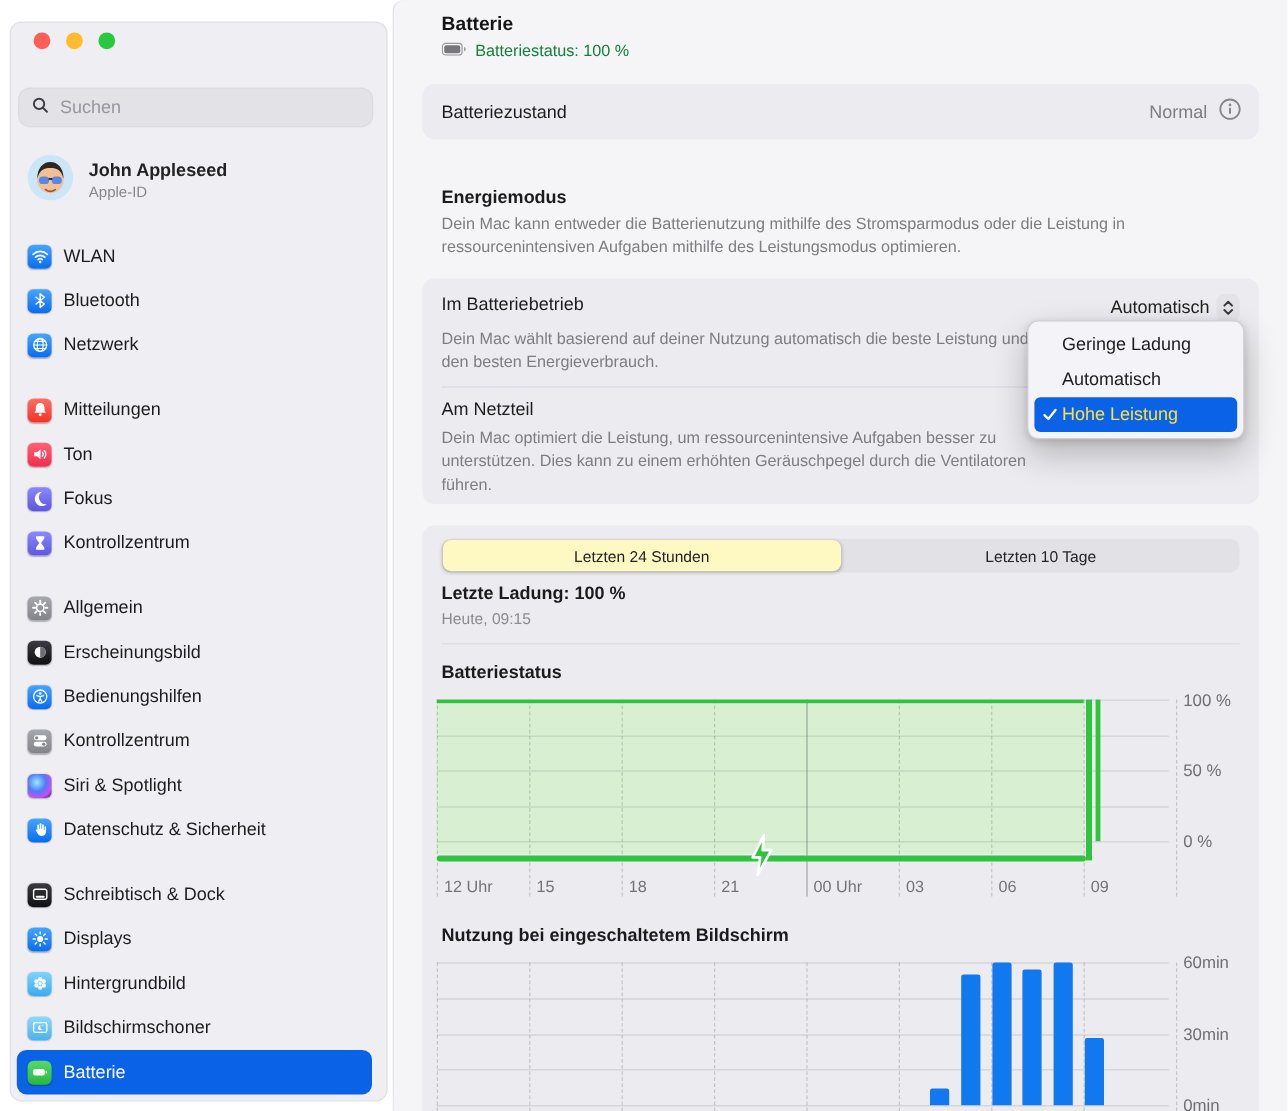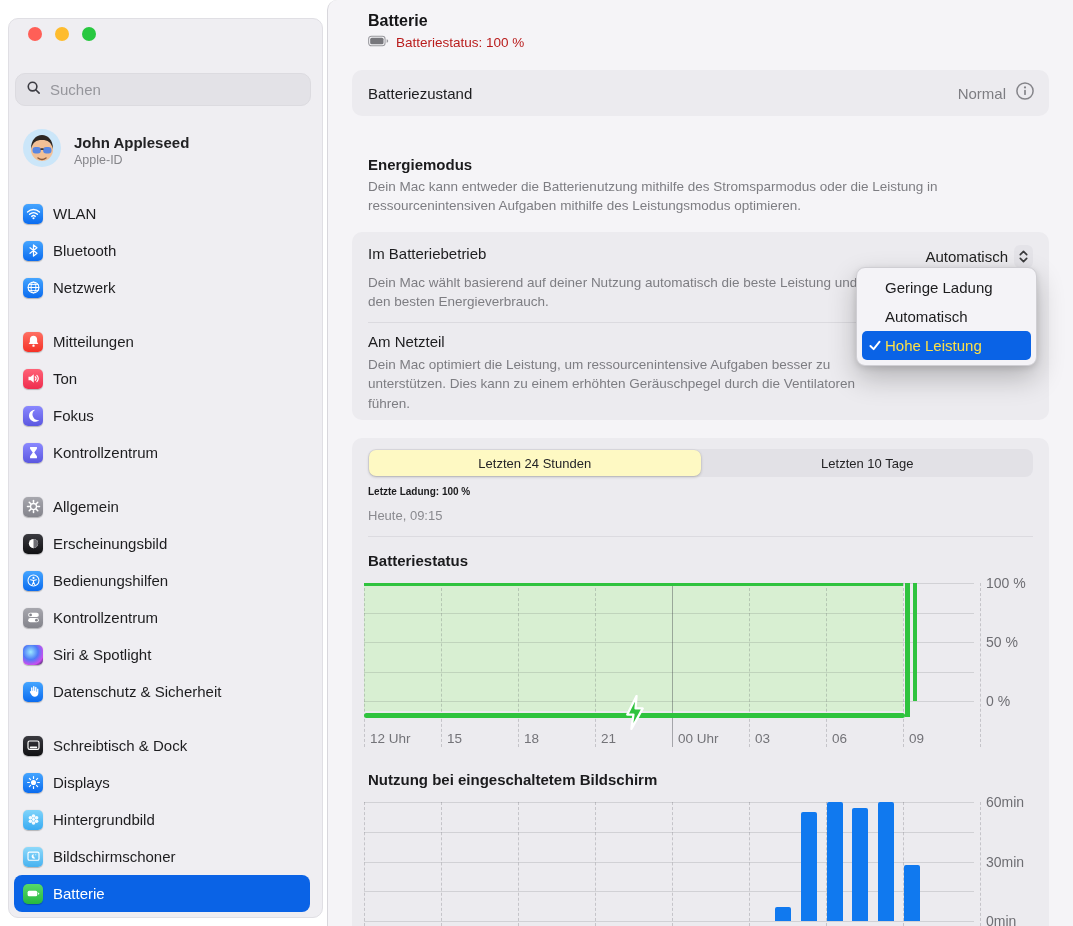--- a/index.html
+++ b/index.html
@@ -25,21 +25,21 @@
   .nav-row.sel{background:var(--accent);color:#fff;}
   .nav-gap{height:17px;}
   .ic{width:20px;height:20px;border-radius:5px;margin-right:10px;flex:0 0 20px;
       display:flex;align-items:center;justify-content:center;box-shadow:0 .5px 1px rgba(0,0,0,.25);}
   .ic svg{width:15px;height:15px;display:block;}
   
   .content{position:absolute;left:327px;top:0;width:746px;height:926px;background:#F5F4F7;
            border-left:1px solid #D8D7DC;border-top-left-radius:10px;}
   .h1{position:absolute;left:40px;top:12px;font-size:16px;font-weight:700;color:#151517;}
   .status-line{position:absolute;left:40px;top:35px;display:flex;align-items:center;gap:7px;
-               font-size:13.5px;color:#b91c1c;}
+               font-size:13.5px;color:#15803d;}
   .card{position:absolute;left:24px;width:697px;background:#ECEBEF;border-radius:10px;box-sizing:border-box;justify-content:flex-end;}
   .card1{top:70px;height:46px;display:flex;align-items:center;padding:0 14px 0 16px;}
   .card1 .lbl{font-size:15px;}
   .card1 .right{margin-left:auto;display:flex;align-items:center;gap:9px;color:#7d7d82;}
   .card1 .val{font-size:15px;color:#7d7d82;}
   .sec-h{position:absolute;left:40px;top:156px;font-size:15px;font-weight:700;color:#1b1b1d;}
   .sec-d{position:absolute;left:40px;top:177px;width:690px;font-size:13.5px;line-height:1.42;color:#7d7d82;}
   .card2{top:232px;height:188px;padding:13px 16px;}
   .row1{display:flex;align-items:flex-start;}
   .row-title{font-size:15px;color:#1d1d1f;}
@@ -54,21 +54,21 @@
         box-shadow:0 12px 28px rgba(0,0,0,.24),0 2px 6px rgba(0,0,0,.12);}
   .mi{height:29px;border-radius:5px;display:flex;align-items:center;padding:0 8px 0 7px;font-size:15px;color:#1c1c1e;}
   .mi .chk{width:16px;display:flex;align-items:center;}
   .mi.sel{background:var(--accent);color:#fde047;}
   
   .card3{top:438px;height:500px;}
   .seg{position:absolute;left:40px;top:449px;width:665px;height:28px;background:#E2E1E6;border-radius:8px;
        display:flex;box-sizing:border-box;}
   .seg .half{flex:1;display:flex;align-items:center;justify-content:center;font-size:13px;color:#242426;}
   .seg .half.sel{background:#fef9c3;border-radius:7px;margin:1px;box-shadow:0 1px 3px rgba(0,0,0,.22),0 0 0 .5px rgba(0,0,0,.04);}
-  .lc-title{position:absolute;left:40px;top:486px;font-size:10px;font-weight:700;color:#1b1b1d;}
+  .lc-title{position:absolute;left:40px;top:486px;font-size:15px;font-weight:700;color:#1b1b1d;}
   .lc-sub{position:absolute;left:40px;top:508px;font-size:13px;color:#8a8a8f;}
   .div2{position:absolute;left:40px;top:536px;width:665px;height:1px;background:#DCDBE0;}
   .ch-title{position:absolute;left:40px;font-size:15px;font-weight:700;color:#1b1b1d;}
   .chart{position:absolute;left:36px;width:700px;}
   .hgrid{position:absolute;height:1px;background:rgba(60,60,67,.15);width:610px;left:0;}
   .vgrid{position:absolute;width:0;border-left:1px dashed rgba(60,60,67,.22);top:0;}
   .vgrid.solid{border-left:1px solid rgba(60,60,67,.40);}
   .xlab{position:absolute;font-size:13.5px;color:#737378;white-space:nowrap;}
   .ylab{position:absolute;left:622px;font-size:14px;color:#6e6e73;white-space:nowrap;}
   .afill{position:absolute;left:0;top:0;background:#D8EFD2;}

